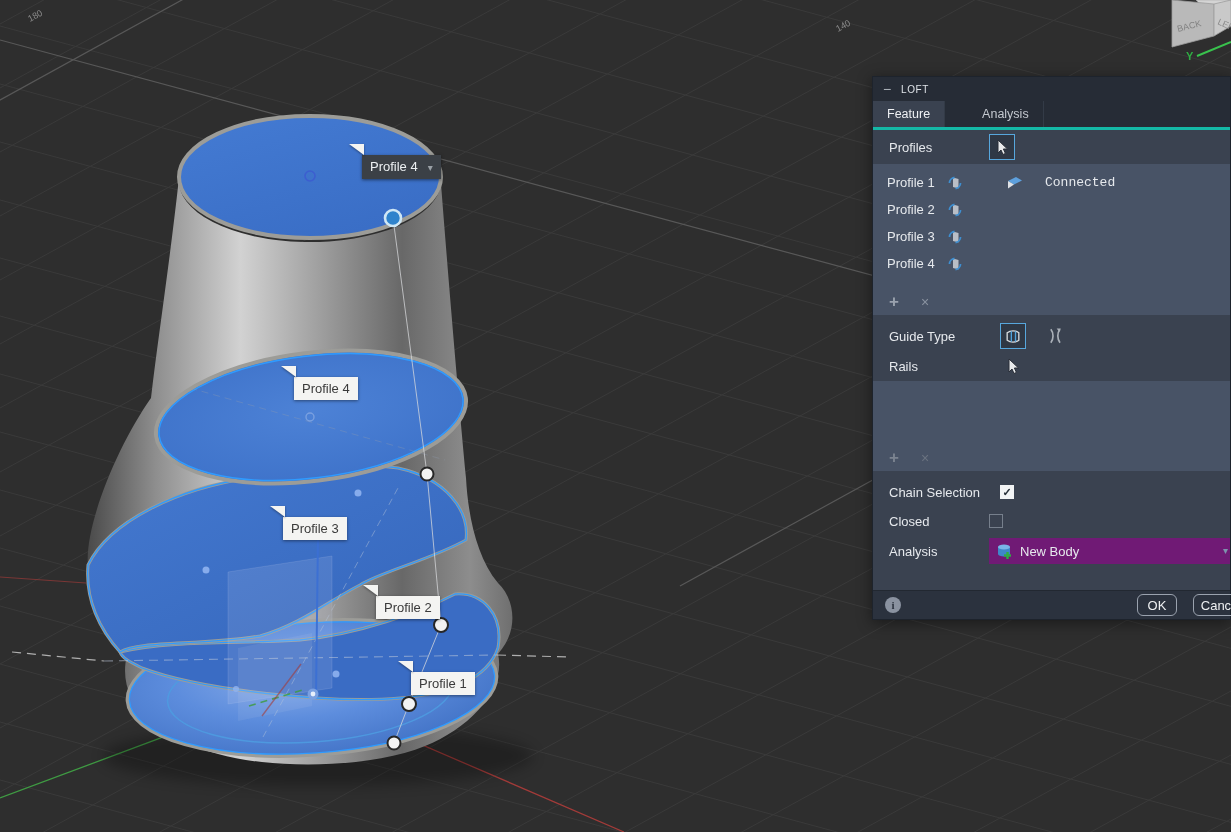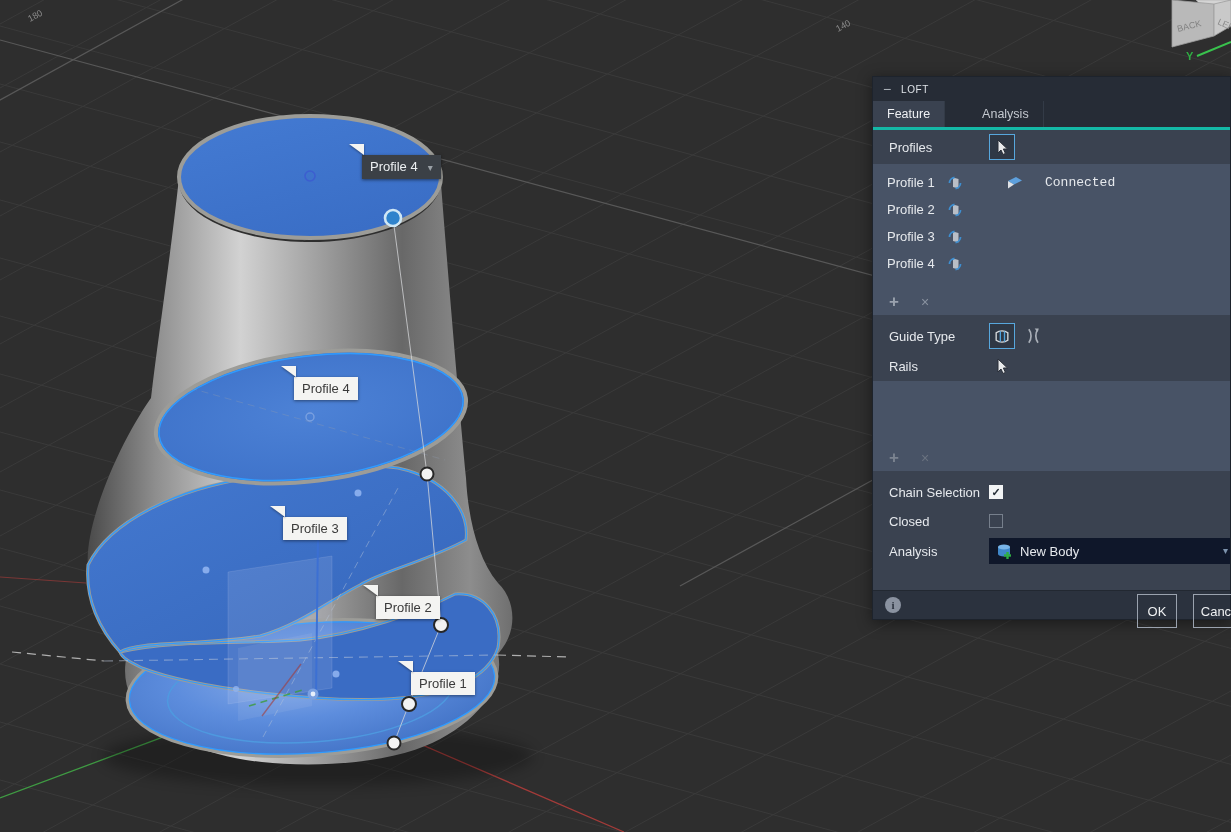--- a/index.html
+++ b/index.html
@@ -32,36 +32,36 @@
   .profiles-list{height:146px;padding-top:5px;}
   .list-row{height:27px;display:flex;align-items:center;padding-left:14px;}
   .list-row .pname{width:59px;flex:none;}
   .list-row .status{margin-left:42px;display:flex;align-items:center;gap:22px;font-family:Liberation Mono, monospace;}
   .list-actions{margin-top:auto;height:26px;display:flex;align-items:center;padding-left:16px;gap:22px;}
   .act-add{color:#9aa2ae;font-size:17px;font-weight:bold;}
   .act-del{color:#8a92a0;font-size:14px;}
   .list-actions.dim .act-add{color:#7b8390;}
   .list-actions.dim .act-del{color:#6b7380;}
   .spacer6{height:6px;flex:none;}
-  .row-30{height:30px;}
+  .row-30{height:30px;gap:11px;}
   .row-28{height:28px;}
   .row-32{height:32px;}
   .rails-list{height:90px;}
   .iconbtn{width:26px;height:26px;box-sizing:border-box;display:flex;align-items:center;justify-content:center;
            border:1px solid transparent;margin-right:5px;}
   .iconbtn.sel{border:1px solid #57a7dd;background:#2f3845;}
   .checkbox{width:14px;height:14px;box-sizing:border-box;display:flex;align-items:center;justify-content:center;}
   .checkbox.on{background:#f2f4f5;color:#273039;font-size:11px;font-weight:bold;}
   .checkbox.off{border:1px solid #767f8c;background:transparent;color:transparent;}
-  .dropdown{flex:1;height:26px;background:#0f172a;display:flex;align-items:center;gap:7px;padding-left:6px;position:relative;}
+  .dropdown{flex:1;height:26px;background:#701a75;display:flex;align-items:center;gap:7px;padding-left:6px;position:relative;}
   .dropdown .ddcaret{position:absolute;right:2px;top:7px;color:#7d93ad;font-size:10px;}
   .dlg-footer{height:28px;flex:none;background:#2b323e;border-top:1px solid #222831;display:flex;align-items:center;position:relative;}
   .infoicon{width:16px;height:16px;border-radius:50%;background:#8a92a0;color:#2b323e;font-weight:bold;
             font-size:11px;display:flex;align-items:center;justify-content:center;margin-left:12px;font-family:"Liberation Serif",serif;}
-  .btn{position:absolute;top:3px;height:34px;box-sizing:border-box;border:1px solid #9aa2ae;border-radius:0;
+  .btn{position:absolute;top:3px;height:22px;box-sizing:border-box;border:1px solid #9aa2ae;border-radius:6px;
        background:transparent;color:#eef0f2;font-size:13px;display:flex;align-items:center;justify-content:center;}
   .btn-ok{right:53px;width:40px;}
   .btn-cancel{right:-19px;width:56px;}
 </style>
 </head>
 <body>
 
 <svg id="scene" width="1231" height="832" viewBox="0 0 1231 832">
   <defs>
     <linearGradient id="bodyGrad" x1="0" y1="0" x2="1" y2="0">

